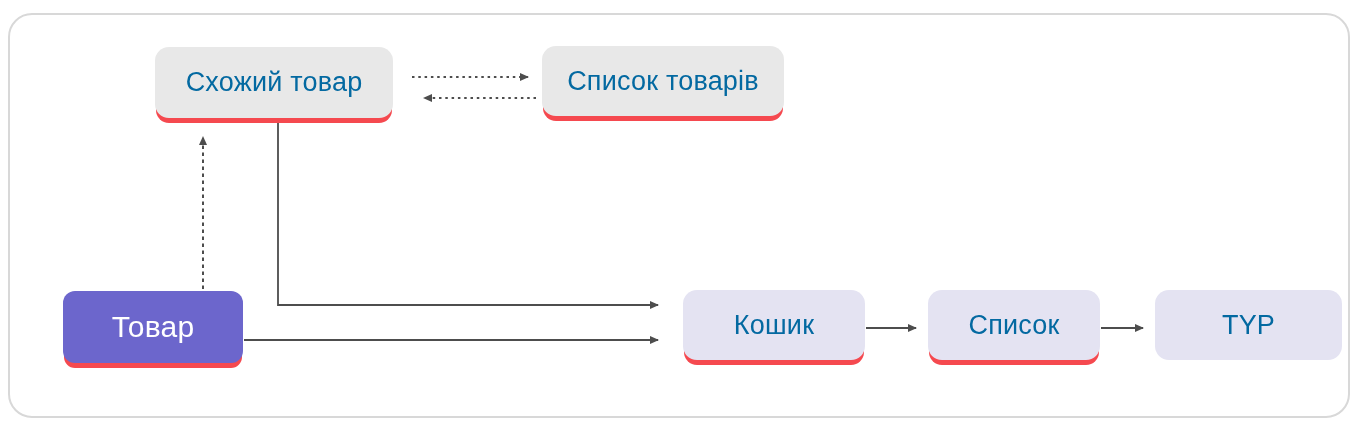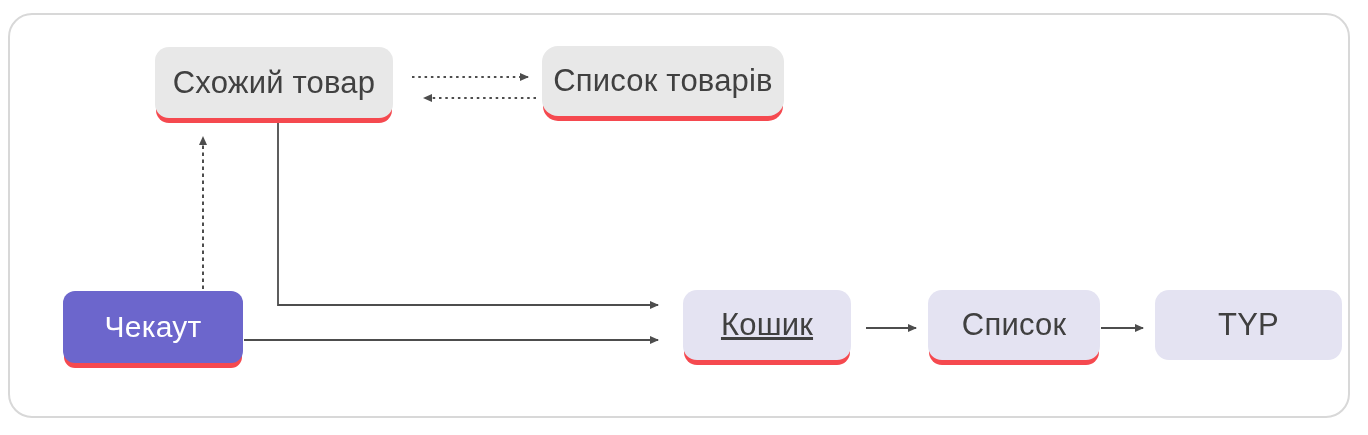--- a/index.html
+++ b/index.html
@@ -34,23 +34,23 @@
     height: 435px;
     pointer-events: none;
   }
   .node {
     position: absolute;
     display: flex;
     align-items: center;
     justify-content: center;
     box-sizing: border-box;
     border-radius: 14px;
-    font-size: 31px;
+    font-size: 27px;
     font-weight: 500;
-    color: #404040;
+    color: #0369a1;
     letter-spacing: 0.2px;
     cursor: default;
   }
   .node.gray {
     background: #e8e8e8;
     box-shadow: 0 6px 0 -1px #f5494f;
   }
   .node.lavender {
     background: #e4e3f2;
     box-shadow: 0 6px 0 -1px #f5494f;
@@ -59,23 +59,23 @@
     box-shadow: none;
   }
   .node.purple {
     background: #6c66cc;
     color: #ffffff;
     font-size: 30px;
     border-radius: 12px;
     box-shadow: 0 6px 0 -1px #f5494f;
   }
   .node.similar   { left: 155px;  top: 47px;  width: 238px; height: 71px; }
-  .node.list      { left: 542px;  top: 46px;  width: 242px; height: 70px; border-radius: 16px; }
+  .node.list      { left: 542px;  top: 46px;  width: 242px; height: 70px; }
   .node.product   { left: 63px;   top: 291px; width: 180px; height: 72px; }
-  .node.cart      { left: 683px;  top: 290px; width: 168px; height: 70px; text-decoration: underline; }
+  .node.cart      { left: 683px;  top: 290px; width: 182px; height: 70px; }
   .node.checkout  { left: 928px;  top: 290px; width: 172px; height: 70px; }
   .node.typ       { left: 1155px; top: 290px; width: 187px; height: 70px; }
 </style>
 </head>
 <body>
 
 <div class="canvas">
 
   <div class="frame"></div>
 
@@ -103,21 +103,21 @@
 
   <div class="node gray similar">
     <span>Схожий товар</span>
   </div>
 
   <div class="node gray list">
     <span>Список товарів</span>
   </div>
 
   <div class="node purple product">
-    <span>Чекаут</span>
+    <span>Товар</span>
   </div>
 
   <div class="node lavender cart">
     <span>Кошик</span>
   </div>
 
   <div class="node lavender checkout">
     <span>Список</span>
   </div>
 

